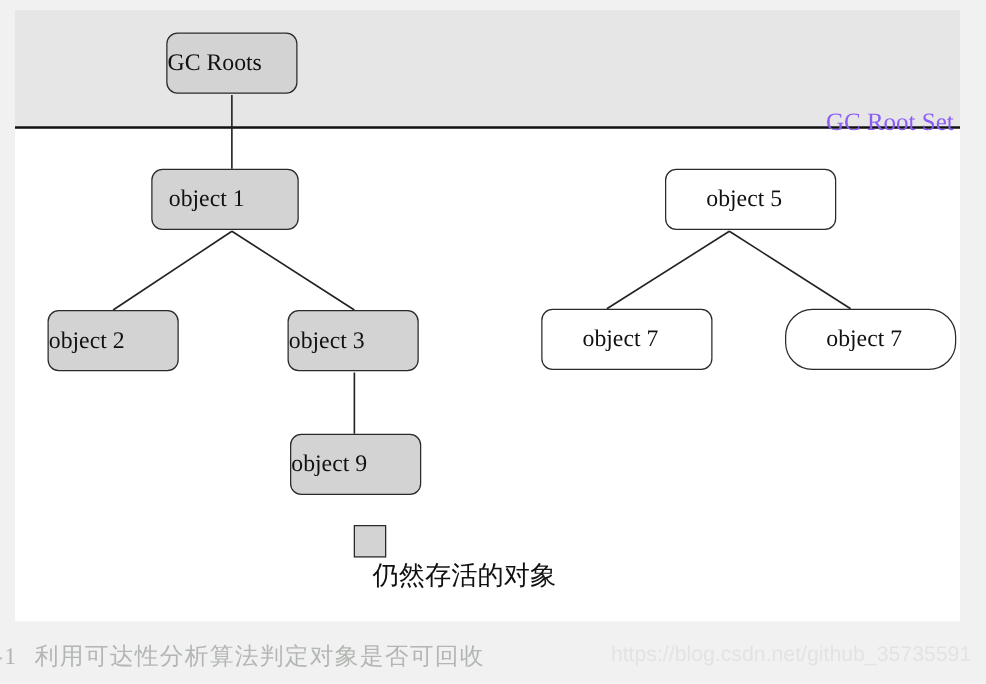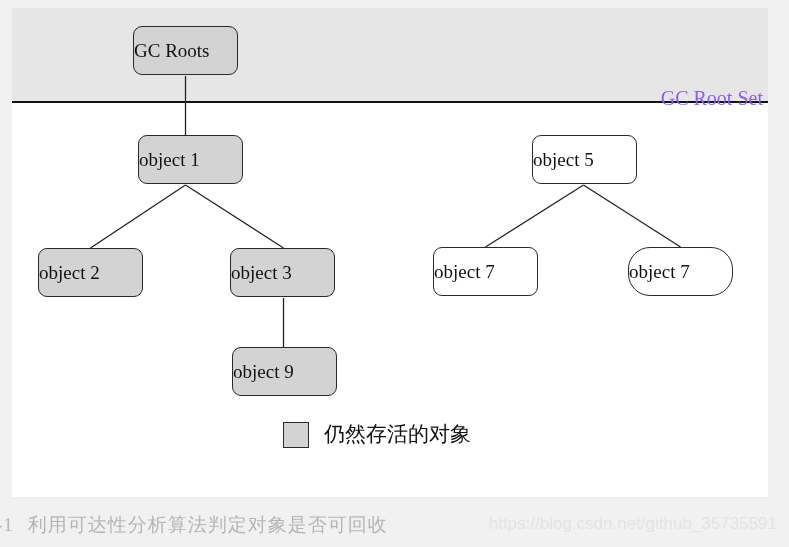--- a/index.html
+++ b/index.html
@@ -52,24 +52,24 @@
     border: 1.5px solid #2a2a2a;
     border-radius: 9px;
     display: flex;
     align-items: center;
     justify-content: flex-start;
     font-size: 19px;
     color: #111111;
     box-sizing: content-box;
   }
   .node.live { background: #d3d3d3; }
-  .node.collectable { background: #ffffff; }
+  .node.collectable { background: #ffffff; padding-left: 32px; }
 
   #node-gc-roots { left: 133px; top: 26px; }
-  #node-object-1 { left: 138px; top: 135px; }
+  #node-object-1 { left: 121px; top: 135px; padding-left: 13px; }
   #node-object-2 { left: 38px;  top: 248px; }
   #node-object-3 { left: 230px; top: 248px; }
   #node-object-4 { left: 232px; top: 347px; }
   #node-object-5 { left: 532px; top: 135px; }
   #node-object-6 { left: 433px; top: 247px; }
   #node-object-7 { left: 628px; top: 247px; border-radius: 22px; }
 
   .edges-svg {
     position: absolute;
     left: 0;
@@ -82,22 +82,23 @@
     stroke: #222222;
     stroke-width: 1.3;
   }
   .legend {
     position: absolute;
     left: 283px;
     top: 420px;
   }
   .legend-row {
     display: flex;
-    align-items: flex-end;
+    align-items: flex-start;
     margin-bottom: 5px;
+    flex-direction: column;
   }
   .legend-swatch {
     width: 24px;
     height: 24px;
     border: 1.5px solid #2a2a2a;
     box-sizing: content-box;
   }
   .legend-swatch.live { background: #d3d3d3; }
   .legend-swatch.collectable { background: #ffffff; }
   .legend-label {

